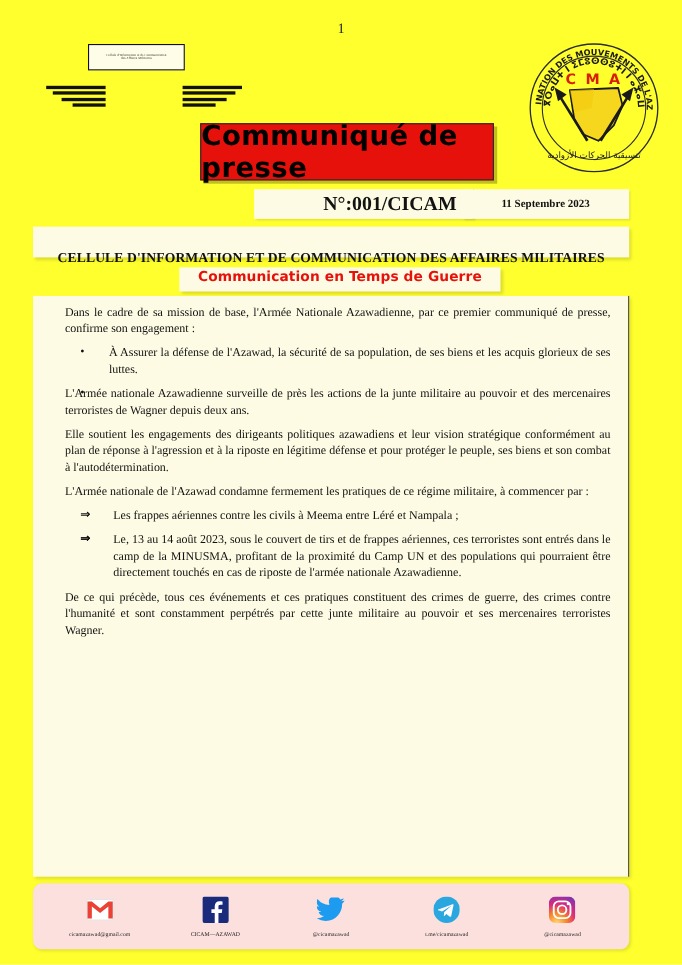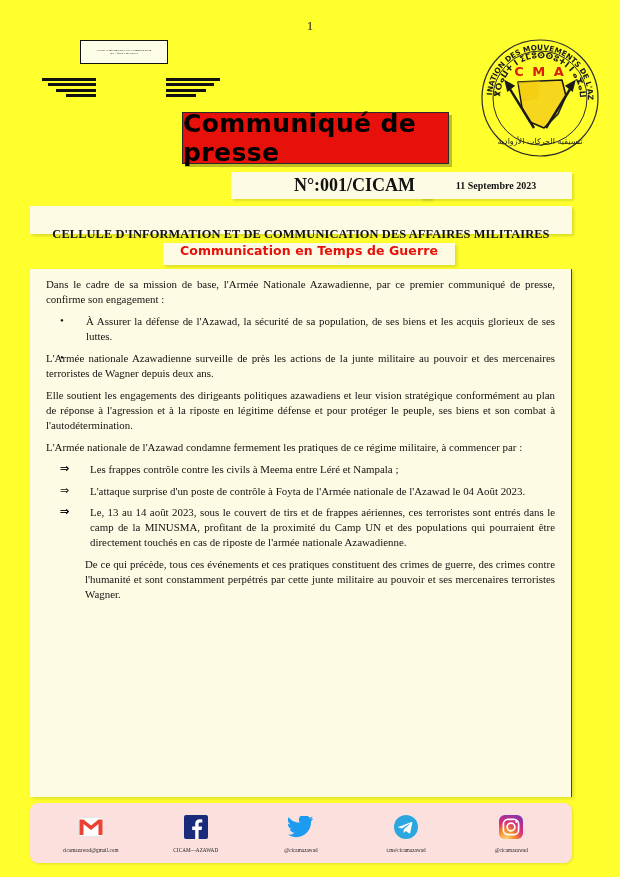--- a/index.html
+++ b/index.html
@@ -104,21 +104,21 @@
     color:#E6110B;font-size:12.5px;font-weight:bold;
     font-family:"DejaVu Sans",sans-serif;letter-spacing:.1px;
   }
 
   
   .body-panel{
     position:absolute;left:30px;top:269px;width:542px;height:528px;
     background:#fdfbe3;
     border-right:1.4px solid #4a4a2a;
     box-shadow:2px 2px 3px rgba(0,0,0,.12);
-    padding:8px 16px 6px 16px;
+    padding:8px 16px 6px 29px;
     box-sizing:border-box;
     font-size:10.9px;line-height:1.38;color:#121212;
     text-align:justify;
   }
   .body-panel p{margin:0 0 7px 0;}
 
   ul.dot-list{margin:0 0 6px 0;padding:0;list-style:none;}
   ul.dot-list li{
     position:relative;padding-left:40px;margin-bottom:7px;text-align:justify;
   }
@@ -251,39 +251,38 @@
     <p>L'Armée nationale Azawadienne surveille de près les actions de la junte militaire au pouvoir et des mercenaires terroristes de Wagner depuis deux ans.</p>
     <p>Elle soutient les engagements des dirigeants politiques azawadiens et leur vision stratégique conformément au plan de réponse à l'agression et à la riposte en légitime défense et pour protéger le peuple, ses biens et son combat à l'autodétermination.</p>
     <p>L'Armée nationale de l'Azawad condamne fermement les pratiques de ce régime militaire, à commencer par :</p>
 
     <ul class="arrow-list">
       <li>
         <span class="arrow">⇒</span>
       </li>
       <li>
         <span class="arrow">⇒</span>
-        <span>Les frappes contrôle contre les civils à Meema entre Léré et Nampala ;</span>
-      </li>
-      <li>
-        <span class="arrow">⇒</span>
-        <span>L'attaque surprise d'un poste de contrôle à Foyta de l'Armée nationale de l'Azawad le 04 Août 2023.</span>
+        <span>Les frappes aériennes contre les civils à Meema entre Léré et Nampala ;</span>
+      </li>
+      <li>
+        <span class="arrow">⇒</span>
       </li>
       <li>
         <span class="arrow">⇒</span>
       </li>
       <li>
         <span class="arrow">⇒</span>
       </li>
       <li>
         <span class="arrow">⇒</span>
         <span>Le, 13 au 14 août 2023, sous le couvert de tirs et de frappes aériennes, ces terroristes sont entrés dans le camp de la MINUSMA, profitant de la proximité du Camp UN et des populations qui pourraient être directement touchés en cas de riposte de l'armée nationale Azawadienne.</span>
       </li>
     </ul>
 
-    <p style="margin-top:7px;margin-left:39px;">De ce qui précède, tous ces événements et ces pratiques constituent des crimes de guerre, des crimes contre l'humanité et sont constamment perpétrés par cette junte militaire au pouvoir et ses mercenaires terroristes Wagner.</p>
+    <p style="margin-top:7px;">De ce qui précède, tous ces événements et ces pratiques constituent des crimes de guerre, des crimes contre l'humanité et sont constamment perpétrés par cette junte militaire au pouvoir et ses mercenaires terroristes Wagner.</p>
   </div>
 
   <div class="footer">
 
     <div class="social">
       <div class="ico">
         <svg width="26" height="20" viewBox="0 0 26 20">
           <rect x="0.6" y="0.6" width="24.8" height="18.8" rx="2" fill="#ffffff" stroke="#e5e5e5"></rect>
           <path d="M1.5 2.5 L1.5 18 L5.5 18 L5.5 7 L13 13 L20.5 7 L20.5 18 L24.5 18 L24.5 2.5 L20.5 2.5 L13 8.6 L5.5 2.5 Z" fill="#EA4335"></path>
         </svg>

